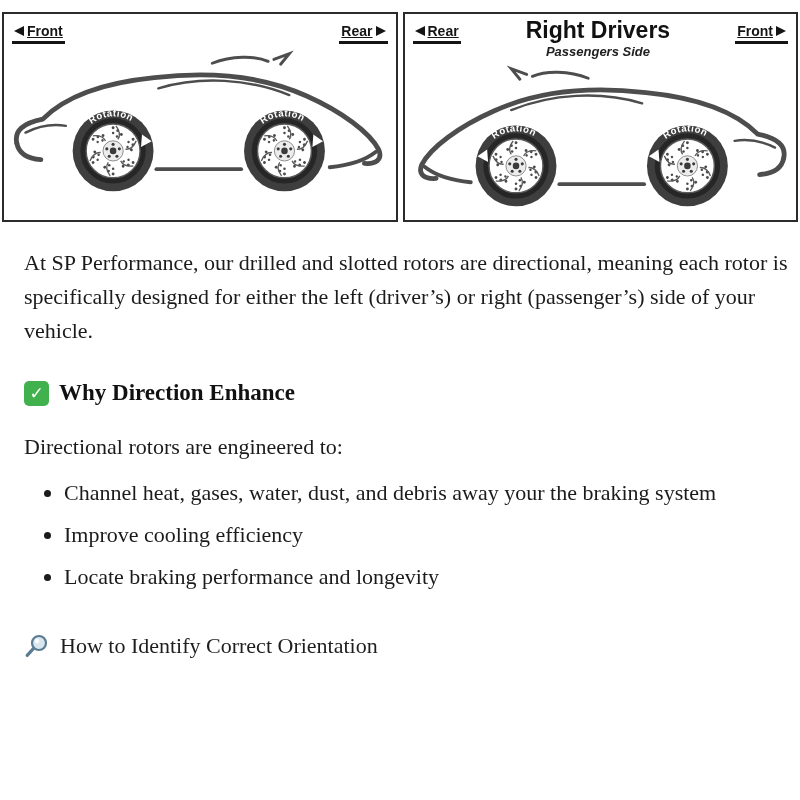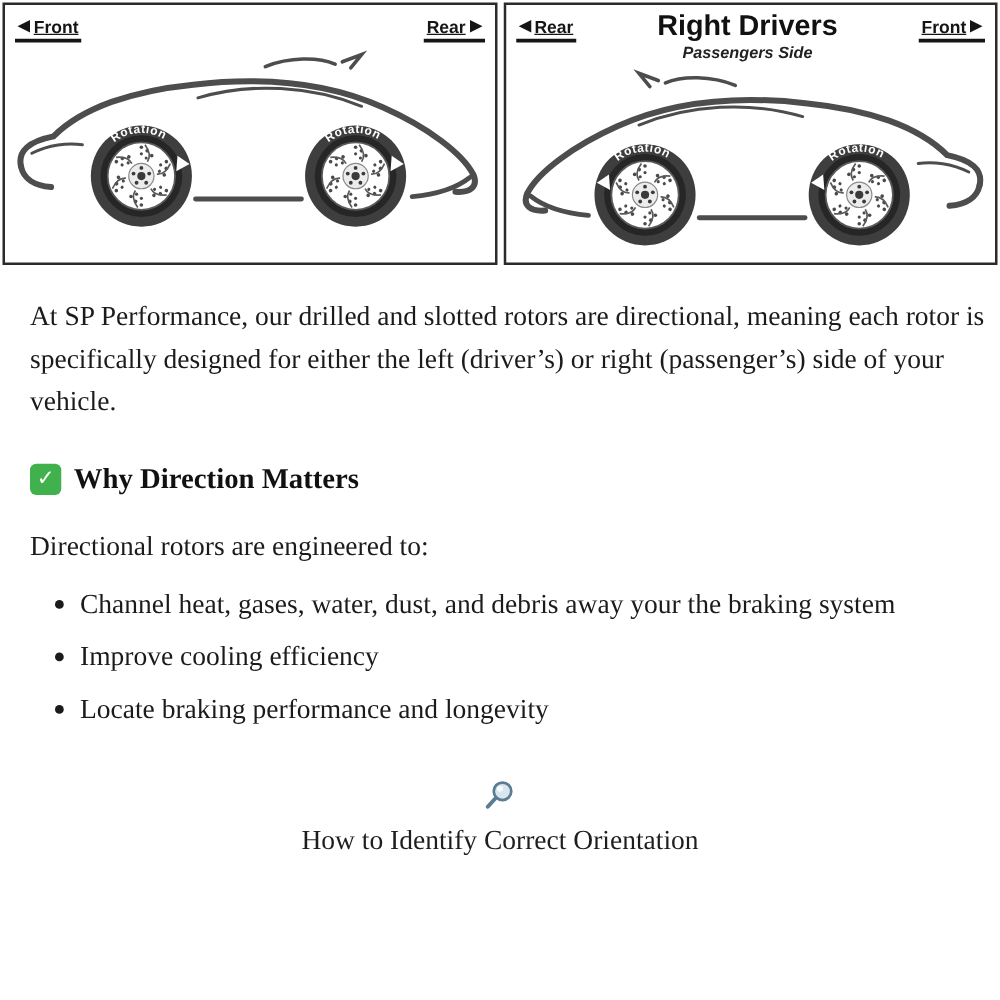--- a/index.html
+++ b/index.html
@@ -8,21 +8,21 @@
     width: 800px;
     font-family: "Liberation Serif", "DejaVu Serif", serif;
     color: #1b1b1b;
   }
   .page { width: 800px; }
 
   
   .panels {
     display: flex;
     gap: 5px;
-    padding: 2px 2px 0 2px;
+    padding: 12px 2px 0 2px;
   }
   .panel {
     flex: 1;
     border: 2px solid #2b2b2b;
     height: 210px;
     padding: 5px 8px 0 8px;
     font-family: "Liberation Sans", "DejaVu Sans", sans-serif;
     background: #fff;
     overflow: hidden;
   }
@@ -86,21 +86,21 @@
   }
   .sec-head {
     margin: 32px 24px 0 24px;
     font-size: 23px;
     font-weight: bold;
     display: flex;
     align-items: center;
     gap: 10px;
     color: #111;
   }
-  .sec-head.light { font-weight: normal; font-size: 22px; color: #1e1e1e; margin-top: 40px; flex-direction: column; }
+  .sec-head.light { font-weight: normal; font-size: 22px; color: #1e1e1e; margin-top: 40px; }
   .check-icon {
     width: 25px; height: 25px;
     background: #40b14c;
     color: #ffffff;
     border-radius: 5px;
     display: inline-flex;
     align-items: center;
     justify-content: center;
     font-size: 17px;
     font-weight: bold;
@@ -241,21 +241,21 @@
           <path class="rot-arrow" d="M -30,-17 L -40,-10 L -29,-4 Z"></path>
         </g>
       </svg>
     </section>
   </div>
 
   <p class="intro">At SP Performance, our drilled and slotted rotors are directional, meaning each rotor is specifically designed for either the left (driver’s) or right (passenger’s) side of your vehicle.</p>
 
   <h2 class="sec-head">
     <span class="check-icon">✓</span>
-    <span>Why Direction Matters</span>
+    <span>Why Direction Enhance</span>
   </h2>
 
   <p class="lead">Directional rotors are engineered to:</p>
 
   <ul class="bullets">
     <li>Channel heat, gases, water, dust, and debris away your the braking system</li>
     <li>Improve cooling efficiency</li>
     <li>Locate braking performance and longevity</li>
   </ul>
 

